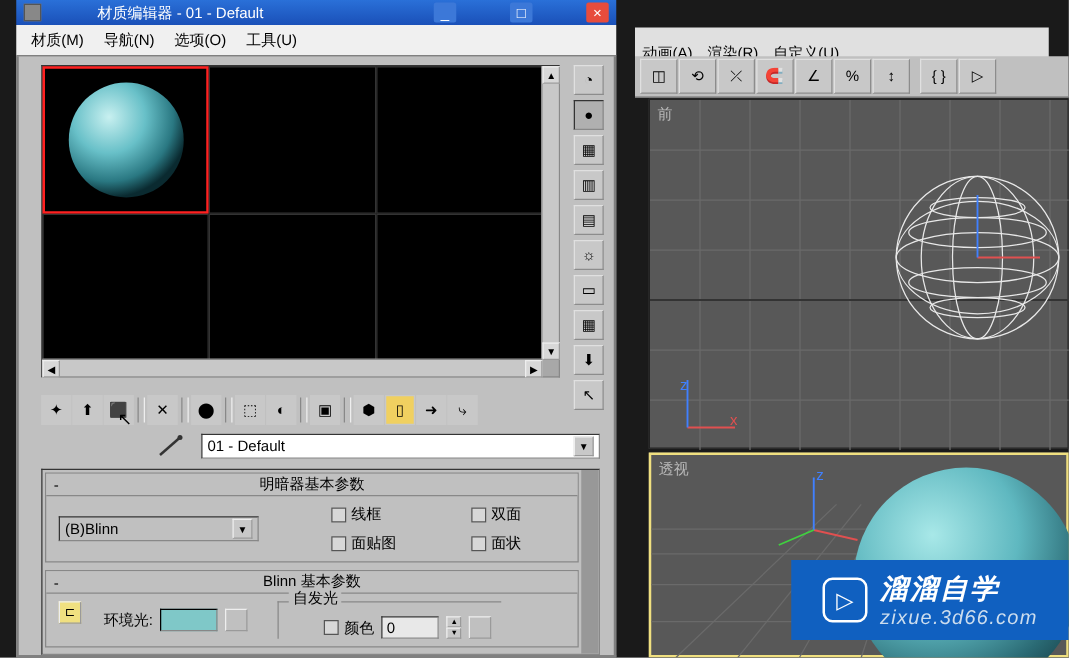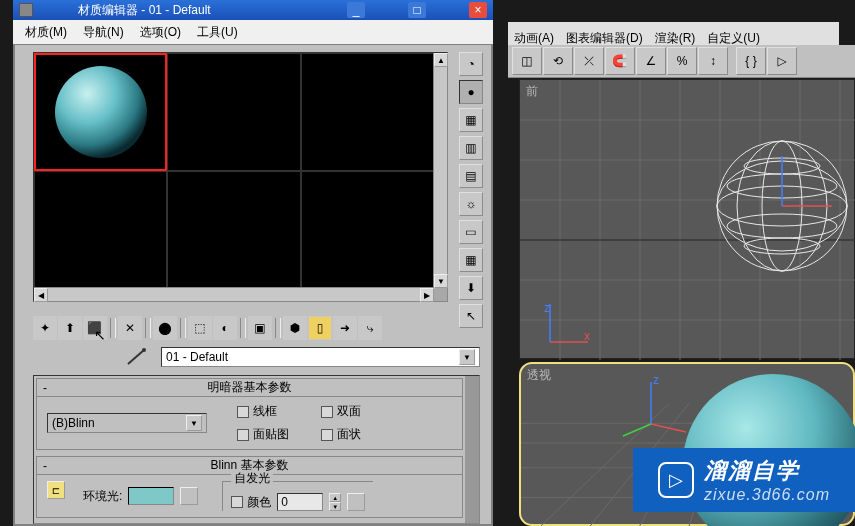--- a/index.html
+++ b/index.html
@@ -50,46 +50,46 @@
 
 .rollout { border: 1px solid #888; margin: 2px 16px 6px 2px; background: #c0c0c0; }
 .rollout-title { height: 18px; background: #c0c0c0; border-bottom: 1px solid #888; display: flex; align-items: center; justify-content: center; position: relative; }
 .rollout-title .dash { position: absolute; left: 6px; }
 .rollout-body { padding: 6px 10px; }
 
 .shader-row { display: flex; align-items: center; gap: 18px; }
 .shader-drop { width: 160px; height: 20px; background: #c0c0c0; border: 1px inset #888; display: flex; align-items: center; padding: 0 4px; }
 .shader-drop .dd-arrow { width: 16px; height: 16px; background: #c8c8c8; border: 1px outset #eee; margin-left: auto; display: flex; align-items: center; justify-content: center; font-size: 8px; }
 .chk-group { display: grid; grid-template-columns: auto auto; grid-template-rows: auto auto; column-gap: 32px; row-gap: 6px; margin-left: 12px; }
-.chk { display: flex; align-items: center; gap: 4px; }
+.chk { display: flex; align-items: center; gap: 4px; margin-left: 28px; }
 .chk .box { width: 12px; height: 12px; border: 1px solid #555; background: #d8d8d8; }
 
 .blinn-body { display: flex; gap: 18px; }
 .color-block { display: flex; align-items: center; gap: 6px; }
 .color-swatch { width: 46px; height: 18px; background: #7fc8c8; border: 1px inset #333; }
 .small-btn { width: 18px; height: 18px; background: #c0c0c0; border: 1px outset #eee; }
 .spin-input { width: 46px; height: 18px; background: #e8e8e8; border: 1px inset #888; display:flex; align-items:center; padding:0 3px; }
 .spin-arrows { width: 12px; height: 18px; display: flex; flex-direction: column; }
 .spin-arrows span { flex:1; background:#c8c8c8; border:1px outset #eee; font-size:6px; display:flex;align-items:center;justify-content:center; }
 .fieldset-like { border-left: 1px solid #888; border-top: 1px solid #888; padding: 0 8px; margin-left: 6px; }
 .fieldset-label { position: relative; top: -12px; background: #c0c0c0; padding: 0 3px; }
 
 .lock-btn { width: 18px; height: 18px; background: #f0e080; border: 1px outset #eee; display:flex;align-items:center;justify-content:center; font-size:10px; }
 
 
-.bg-menubar { position: absolute; left: 508px; top: 22px; right: 16px; height: 33px; background: #e0e0e0; border-bottom: 1px solid #888; display: flex; align-items: center; }
+.bg-menubar { position: absolute; left: 508px; top: 22px; right: 16px; height: 33px; background: #e0e0e0; border-bottom: 1px solid #888; display: flex; align-items: flex-end; }
 .bg-menubar .menu-item { padding: 3px 6px; }
 .bg-toolbar { position: absolute; left: 508px; top: 45px; right: 0; height: 33px; background: #c0c0c0; border-bottom: 1px solid #888; display: flex; align-items: center; gap: 1px; padding: 0 4px; }
 .bg-toolbar .tb { width: 30px; height: 28px; background: #c8c8c8; border: 1px outset #e0e0e0; display:flex;align-items:center;justify-content:center; }
 .bg-toolbar .sep { width: 6px; }
 
 .viewport { position: absolute; background: #585858; border: 1px solid #222; }
 .viewport .vp-label { position: absolute; left: 6px; top: 3px; color: #b8b8b8; font-size: 12px; }
 .vp-top { left: 519px; top: 79px; width: 336px; height: 280px; }
-.vp-bottom { left: 519px; top: 362px; width: 336px; height: 164px; border-radius: 13px; }
+.vp-bottom { left: 519px; top: 362px; width: 336px; height: 164px; }
 .vp-bottom.active { border: 2px solid #f0e080; }
 
 .wire-sphere-svg { position: absolute; right: 2px; top: 56px; }
 .gizmo { position: absolute; }
 
 .watermark { position: absolute; right: 0; bottom: 14px; width: 222px; height: 64px; background: #1060c0; display: flex; align-items: center; justify-content: center; gap: 10px; }
 .watermark .logo { width: 36px; height: 36px; border: 2px solid #fff; border-radius: 8px; display: flex; align-items: center; justify-content: center; color: #fff; font-size: 18px; }
 .watermark .txt { color: #fff; font-style: italic; }
 .watermark .txt .big { font-size: 22px; letter-spacing: 2px; font-weight: bold; }
 .watermark .txt .small { font-size: 16px; color: #cde; letter-spacing: 1px; }
@@ -98,21 +98,20 @@
 .grid-floor { position: absolute; left: 0; right: 0; top: 0; bottom: 0; }
 .axis-y { stroke: #40d040; stroke-width:1.5; }
 .axis-x { stroke: #e05050; stroke-width:1.5; }
 .axis-z { stroke: #4080ff; stroke-width:1.5; }
 </style>
 </head>
 <body>
 
 <div class="bg-menubar">
   <div class="menu-item">动画(A)</div>
-  <div class="menu-item">图表编辑器(D)</div>
   <div class="menu-item">渲染(R)</div>
   <div class="menu-item">自定义(U)</div>
 </div>
 
 <div class="bg-toolbar">
   <div class="tb">◫</div>
   <div class="tb">⟲</div>
   <div class="tb">⤫</div>
   <div class="tb">🧲</div>
   <div class="tb">∠</div>

